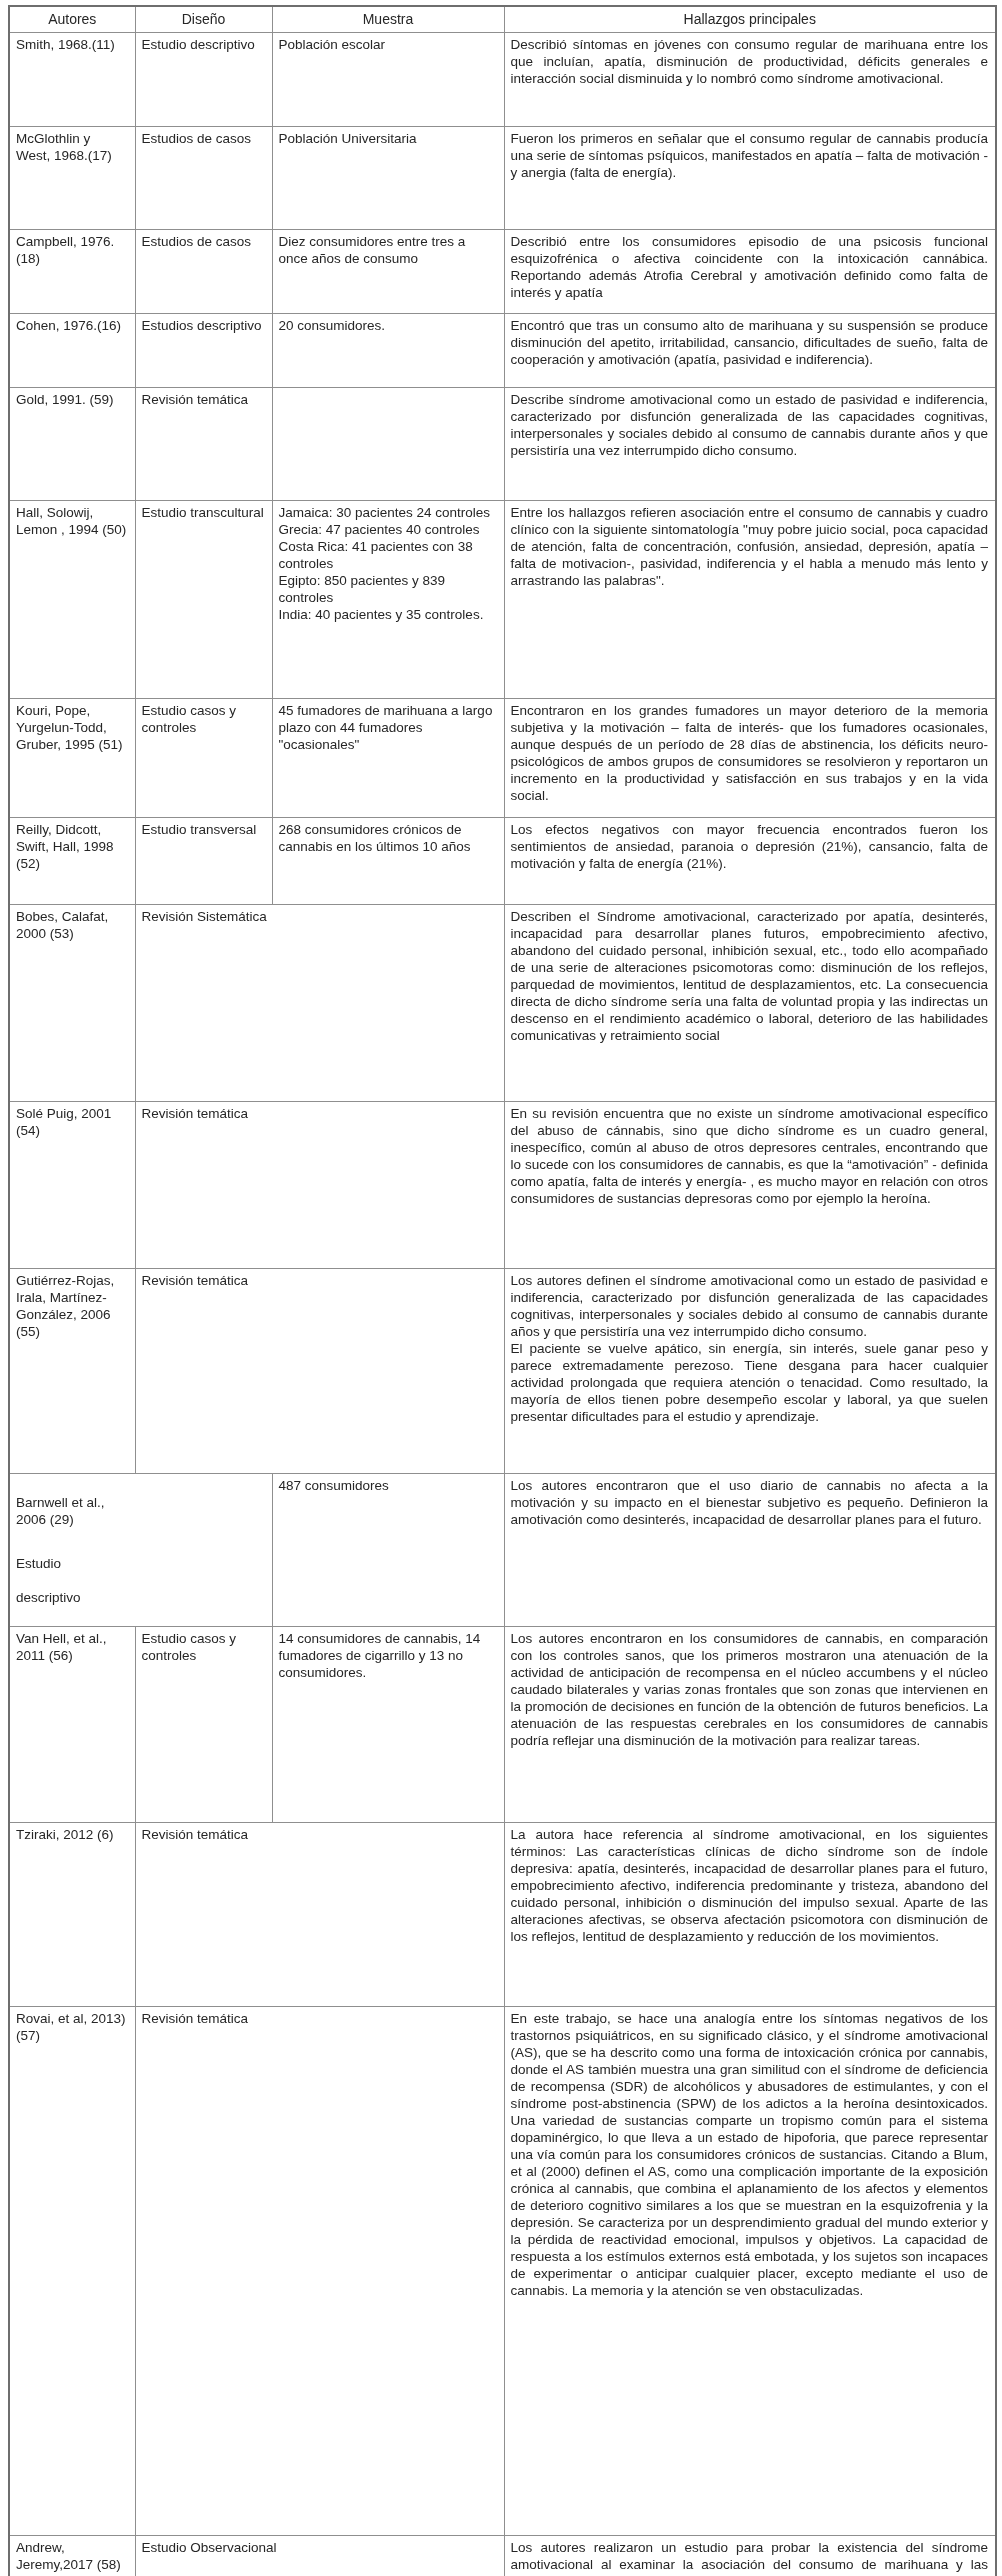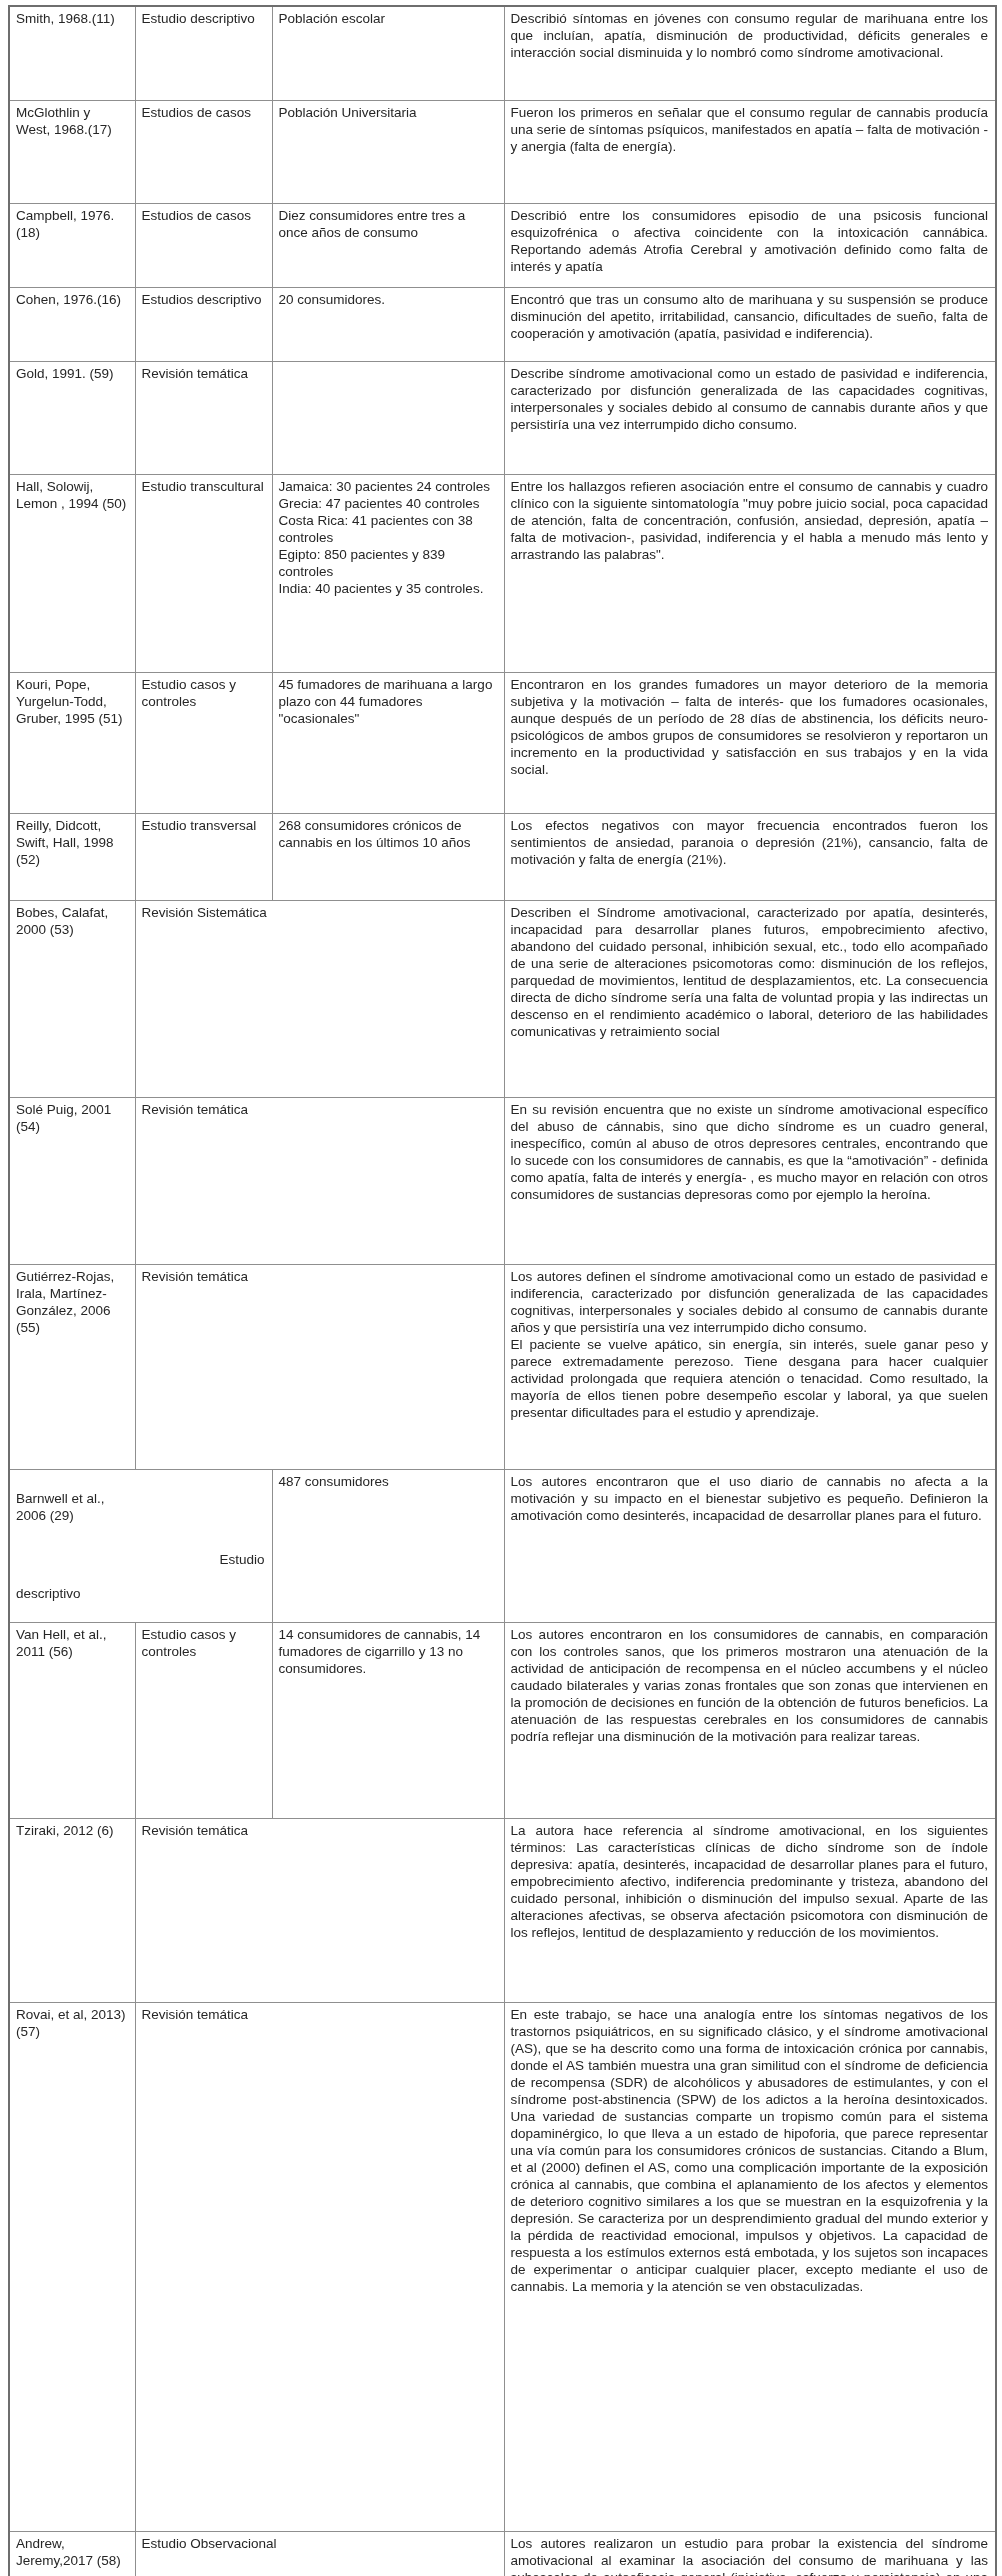--- a/index.html
+++ b/index.html
@@ -22,35 +22,41 @@
     overflow:hidden;
   }
   th{
     font-weight:400;
     text-align:center;
     white-space:normal;
     padding:4px 2px;
     font-size:14px;
   }
   td.j{text-align:justify;}
-  .est-center{text-align:right;margin-top:10px;}
+  .est-center{text-align:left;margin-top:10px;}
 </style>
 </head>
 <body>
 
 <div class="page">
   <table class="studies">
     <colgroup>
       <col style="width:126px">
       <col style="width:137px">
       <col style="width:232px">
       <col style="width:492px">
     </colgroup>
 
     <tbody>
+        <tr style="height:24px">
+      <th>Autores</th>
+      <th>Diseño</th>
+      <th>Muestra</th>
+      <th>Hallazgos principales</th>
+    </tr>
 
     <tr style="height:94px">
       <td>Smith, 1968.(11)</td>
       <td>Estudio descriptivo</td>
       <td>Población escolar</td>
       <td class="j">Describió síntomas en jóvenes con consumo regular de marihuana entre los que incluían, apatía, disminución de productividad, déficits generales e interacción social disminuida y lo nombró como síndrome amotivacional.</td>
     </tr>
 
     <tr style="height:103px">
       <td>McGlothlin y West, 1968.(17)</td>
@@ -84,21 +90,21 @@
       <td>Hall, Solowij, Lemon , 1994 (50)</td>
       <td>Estudio transcultural</td>
       <td>Jamaica: 30 pacientes 24 controles
 Grecia: 47 pacientes 40 controles
 Costa Rica: 41 pacientes con 38 controles
 Egipto: 850 pacientes y 839 controles
 India: 40 pacientes y 35 controles.</td>
       <td class="j">Entre los hallazgos refieren asociación entre el consumo de cannabis y cuadro clínico con la siguiente sintomatología "muy pobre juicio social, poca capacidad de atención, falta de concentración, confusión, ansiedad, depresión, apatía – falta de motivacion-, pasividad, indiferencia y el habla a menudo más lento y arrastrando las palabras".</td>
     </tr>
 
-    <tr style="height:141px">
+    <tr style="height:119px">
       <td>Kouri, Pope, Yurgelun-Todd, Gruber, 1995 (51)</td>
       <td>Estudio casos y controles</td>
       <td>45 fumadores de marihuana a largo plazo con 44 fumadores "ocasionales"</td>
       <td class="j">Encontraron en los grandes fumadores un mayor deterioro de la memoria subjetiva y la motivación – falta de interés- que los fumadores ocasionales, aunque después de un período de 28 días de abstinencia, los déficits neuro- psicológicos de ambos grupos de consumidores se resolvieron y reportaron un incremento en la productividad y satisfacción en sus trabajos y en la vida social.</td>
     </tr>
 
     <tr style="height:87px">
       <td>Reilly, Didcott, Swift, Hall, 1998 (52)</td>
       <td>Estudio transversal</td>
       <td>268 consumidores crónicos de cannabis en los últimos 10 años</td>

